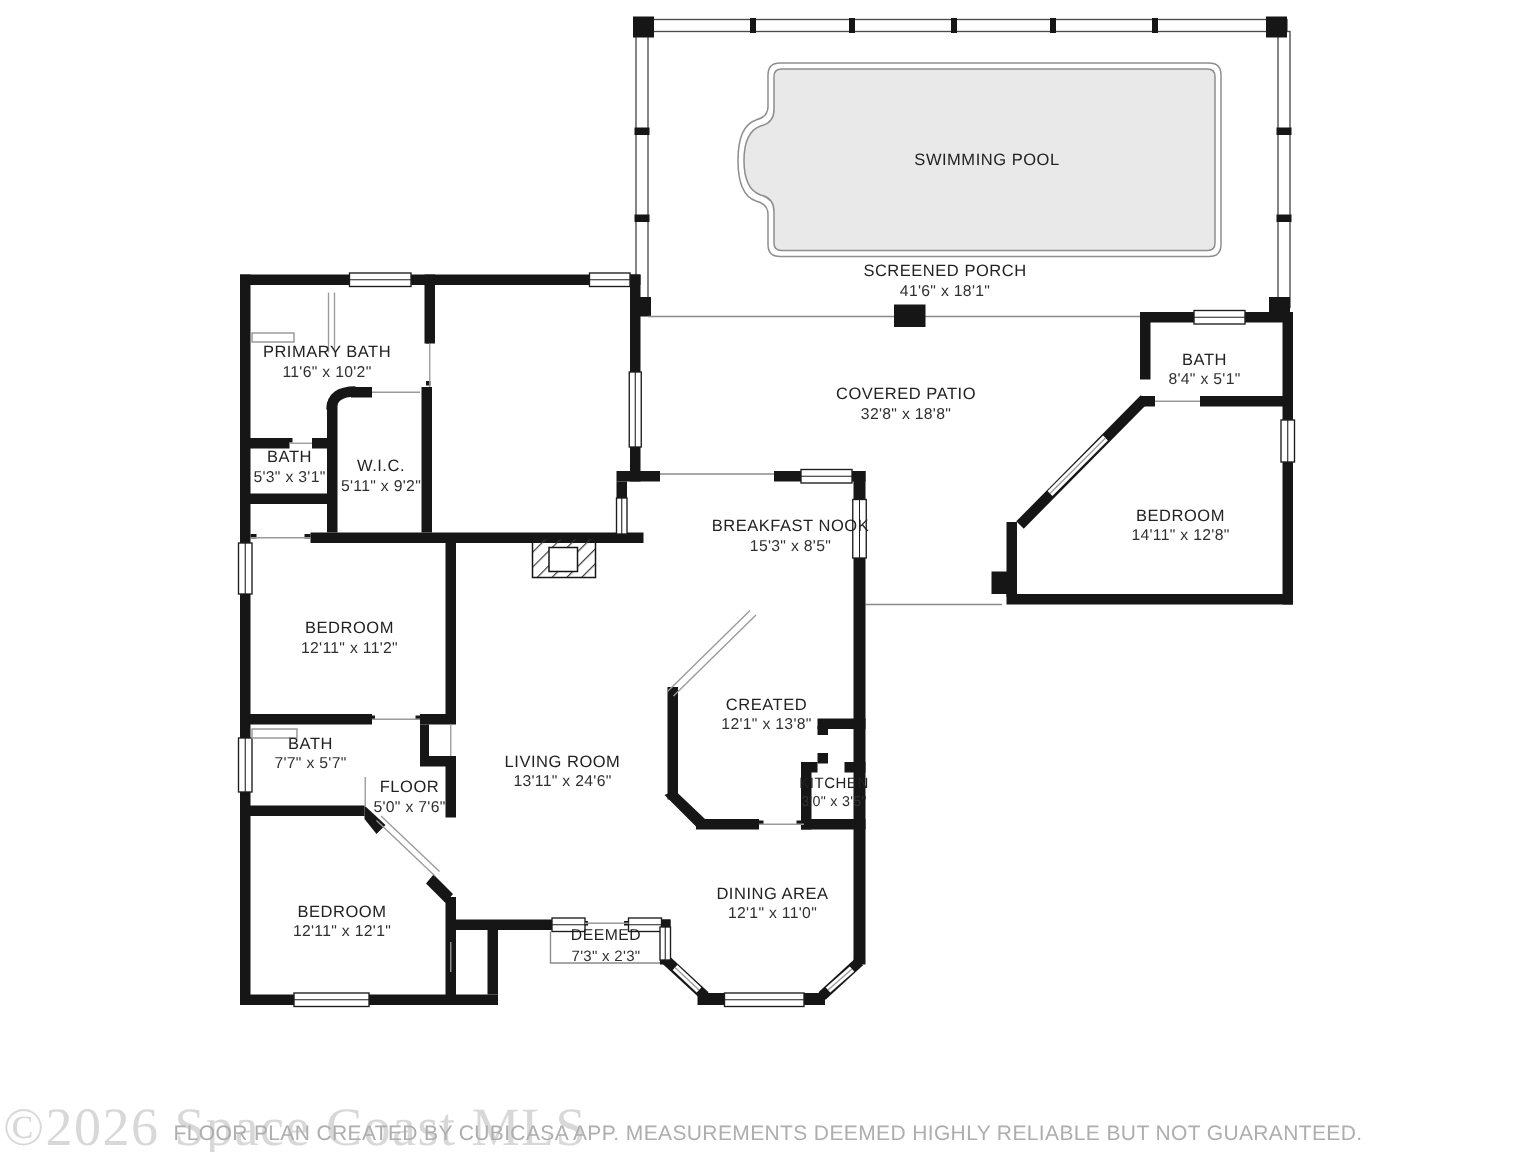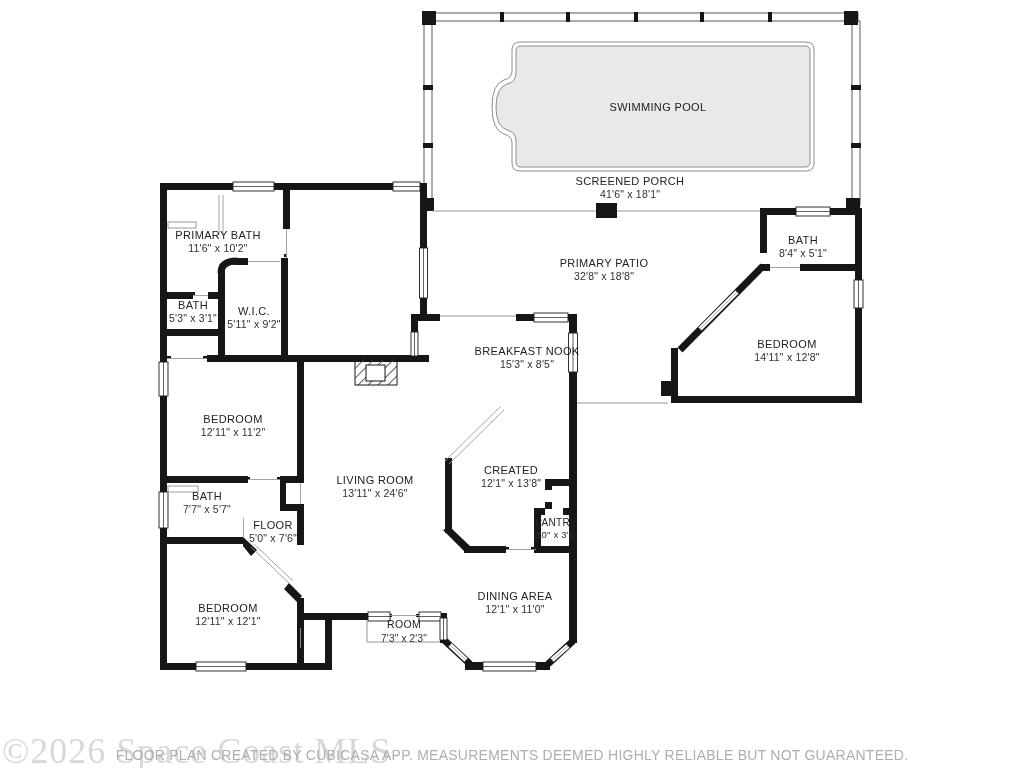--- a/index.html
+++ b/index.html
@@ -239,45 +239,45 @@
   </div>
   <div class="rlabel" style="left:193px;top:312px">
     <div>BATH</div>
     <div class="dims">5'3" x 3'1"</div>
   </div>
   <div class="rlabel" style="left:254px;top:318px">
     <div>W.I.C.</div>
     <div class="dims">5'11" x 9'2"</div>
   </div>
   <div class="rlabel" style="left:604px;top:270px">
-    <div>PRIMARY PATIO</div>
+    <div>COVERED PATIO</div>
     <div class="dims">32'8" x 18'8"</div>
   </div>
   <div class="rlabel" style="left:803px;top:247px">
     <div>BATH</div>
     <div class="dims">8'4" x 5'1"</div>
   </div>
   <div class="rlabel" style="left:787px;top:351px">
     <div>BEDROOM</div>
     <div class="dims">14'11" x 12'8"</div>
   </div>
   <div class="rlabel" style="left:527px;top:358px">
     <div>BREAKFAST NOOK</div>
     <div class="dims">15'3" x 8'5"</div>
   </div>
   <div class="rlabel" style="left:511px;top:477px">
     <div>CREATED</div>
     <div class="dims">12'1" x 13'8"</div>
   </div>
-  <div class="rlabel" style="left:375px;top:487px">
+  <div class="rlabel" style="left:375px;top:515px">
     <div>LIVING ROOM</div>
     <div class="dims">13'11" x 24'6"</div>
   </div>
   <div class="rlabel" style="left:556px;top:529px;font-size:10px">
-    <div>PANTRY</div>
+    <div>KITCHEN</div>
     <div class="dims" style="font-size:9.5px">3'0" x 3'5"</div>
   </div>
   <div class="rlabel" style="left:233px;top:426px">
     <div>BEDROOM</div>
     <div class="dims">12'11" x 11'2"</div>
   </div>
   <div class="rlabel" style="left:207px;top:503px">
     <div>BATH</div>
     <div class="dims">7'7" x 5'7"</div>
   </div>
@@ -287,19 +287,19 @@
   </div>
   <div class="rlabel" style="left:228px;top:615px">
     <div>BEDROOM</div>
     <div class="dims">12'11" x 12'1"</div>
   </div>
   <div class="rlabel" style="left:515px;top:603px">
     <div>DINING AREA</div>
     <div class="dims">12'1" x 11'0"</div>
   </div>
   <div class="rlabel" style="left:404px;top:631px;font-size:10.5px">
-    <div>ROOM</div>
+    <div>DEEMED</div>
     <div class="dims" style="font-size:10px">7'3" x 2'3"</div>
   </div>
 
   <div class="watermark">©2026 Space Coast MLS</div>
   <div class="footer">FLOOR PLAN CREATED BY CUBICASA APP. MEASUREMENTS DEEMED HIGHLY RELIABLE BUT NOT GUARANTEED.</div>
 </div>
 
 </body></html>

